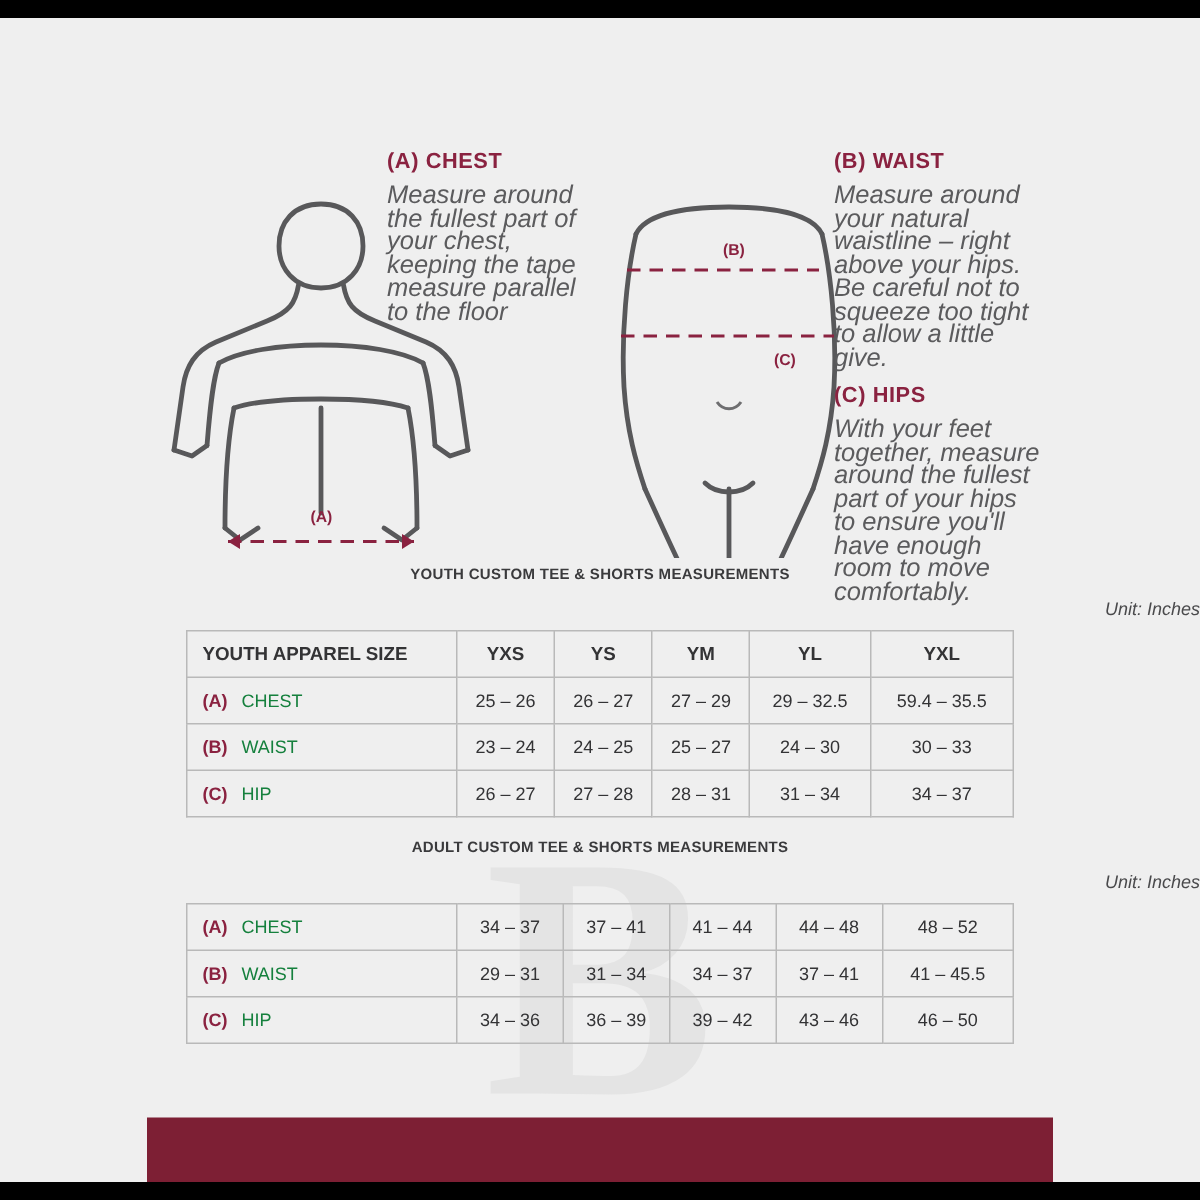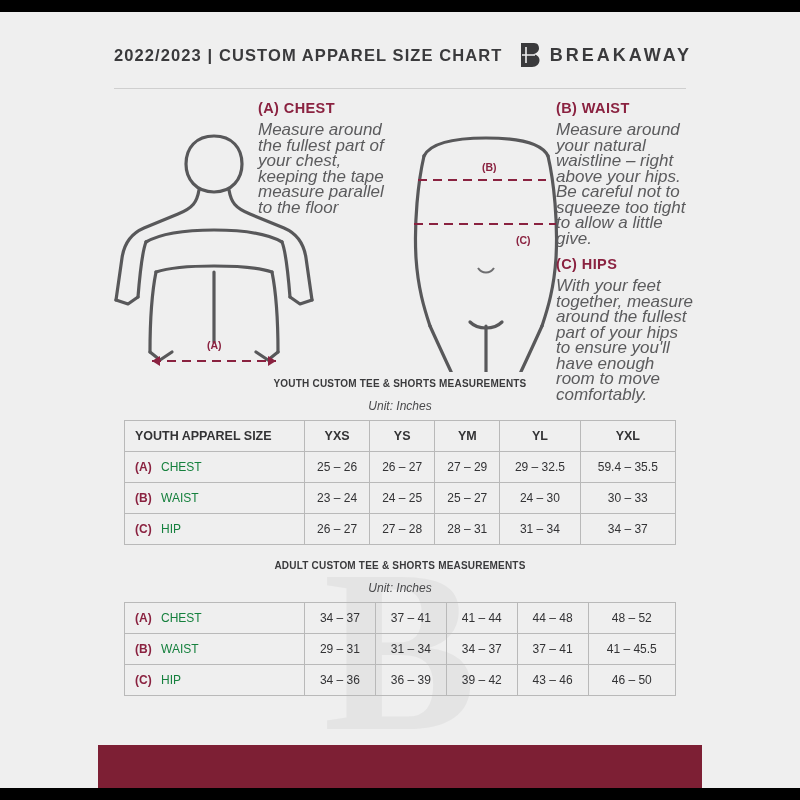--- a/index.html
+++ b/index.html
@@ -134,21 +134,21 @@
     width: 800px;
     text-align: center;
     font-size: 10px;
     font-weight: bold;
     color: #3a3a3c;
     letter-spacing: .2px;
   }
   .sec-unit {
     position: absolute;
     width: 800px;
-    text-align: center;
+    text-align: right;
     font-size: 12px;
     font-style: italic;
     color: #4a4a4c;
   }
 
   table.size {
     position: absolute;
     border-collapse: collapse;
     width: 552px;
     left: 124px;
@@ -175,33 +175,20 @@
   .rowlabel { color: #15803d; font-weight: normal; }
 </style>
 </head>
 <body>
 
 <div id="page">
   <div class="sheet">
 
     <div class="watermark">B</div>
 
-    <div class="header">
-      <div class="header-title">2022/2023  |  CUSTOM APPAREL SIZE CHART</div>
-      <div class="brand">
-        <span class="brand-mark">
-          <svg width="22" height="26" viewBox="0 0 22 26">
-            <path d="M3 1 L16 1 C20 1 21 4 21 6.5 C21 9.5 18 11.5 15 12.3 C18.5 12.8 21.5 14.5 21.5 18 C21.5 22 18.5 25 14 25 L3 25 Z" fill="#3a3a3c"></path>
-            <path d="M8 5 L8 21 M4 13 L17 13" stroke="#efefef" stroke-width="1.6" fill="none"></path>
-          </svg>
-        </span>
-        <span class="brand-name">BREAKAWAY</span>
-      </div>
-      <div class="header-rule"></div>
-    </div>
 
     <div class="illus">
 
       <svg width="800" height="290" style="position:absolute;left:0;top:0">
 
         <g fill="none" stroke="#58585a" stroke-width="3.2" stroke-linecap="round" stroke-linejoin="round">
           <path d="M214 54 C196 54 186 66 186 82 C186 97 196 110 214 110 C232 110 242 97 242 82 C242 66 232 54 214 54 Z"></path>
           <path d="M199 108 C197 120 193 126 178 132 L144 146 C130 152 124 162 122 176 L116 218"></path>
           <path d="M229 108 C231 120 235 126 250 132 L284 146 C298 152 304 162 306 176 L312 218"></path>
           <path d="M116 218 L128 222 L138 215"></path>

